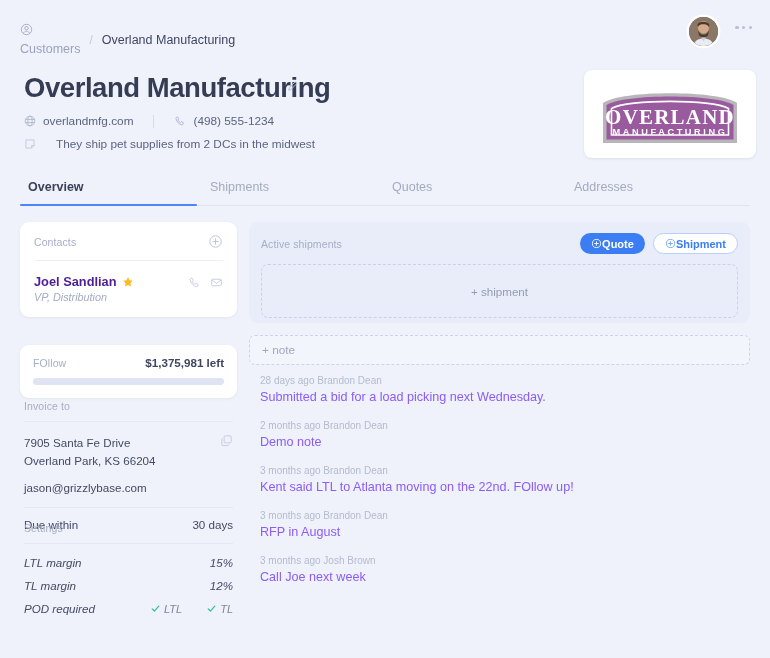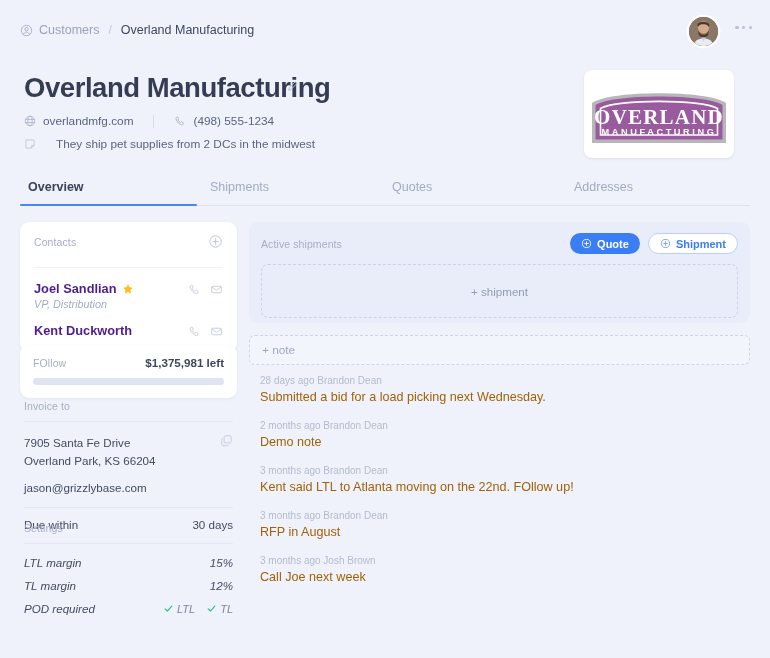--- a/index.html
+++ b/index.html
@@ -11,21 +11,21 @@
     overflow: hidden;
   }
   .page { position: relative; width: 770px; height: 658px; }
 
   
   .crumbs {
     position: absolute; left: 20px; top: 23px;
     display: flex; align-items: center; gap: 9px;
     font-size: 12.5px;
   }
-  .crumb-home { display: flex; align-items: center; gap: 6px; color: #9aa3bd; }
+  .crumb-home { display: flex; gap: 6px; color: #9aa3bd; flex-direction: column; }
   .crumb-sep { color: #c3cade; font-size: 12px; }
   .crumb-current { color: #3f4661; font-size: 12.5px; }
   .ico { display: inline-block; vertical-align: middle; line-height: 0; }
 
   
   .avatar {
     position: absolute; right: 52px; top: 17px;
     width: 29px; height: 29px; border-radius: 50%;
     box-shadow: 0 0 0 2.5px #fff, 0 1px 3px rgba(60,70,110,.18);
     overflow: hidden;
@@ -55,21 +55,21 @@
   .meta-div { width: 1px; height: 13px; background: #d6dced; margin: 0 20px; }
   .note-row {
     position: absolute; left: 24px; top: 137px;
     display: flex; align-items: center; gap: 20px;
     font-size: 11.8px; color: #5b6480;
   }
 
   
   .logo-card {
     position: absolute; left: 584px; top: 70px;
-    width: 150px; height: 88px;
+    width: 172px; height: 88px;
     background: #fff; border-radius: 8px;
     box-shadow: 0 1px 3px rgba(70,80,120,.10);
     display: flex; align-items: center; justify-content: center;
   }
 
   
   .tabs {
     position: absolute; left: 20px; top: 180px;
     width: 730px; height: 26px;
     display: flex;
@@ -96,21 +96,21 @@
     font-size: 10.5px; color: #a7aec6; letter-spacing: .1px;
   }
 
   
   .contacts {
     position: absolute; left: 20px; top: 222px;
     width: 217px; padding: 12px 14px 14px 14px;
   }
   .contacts-head {
     display: flex; align-items: center; justify-content: space-between;
-    padding-bottom: 18px; border-bottom: 1px solid #edf0f8;
+    padding-bottom: 11px; border-bottom: 1px solid #edf0f8;
   }
   .contact {
     display: flex; align-items: flex-start; justify-content: space-between;
     padding-top: 13px;
   }
   .contact-name { font-size: 12.8px; font-weight: 600; color: #4c1d95; display: flex; align-items: center; gap: 5px; }
   .contact-role { font-size: 10.8px; color: #a4abc3; font-style: italic; margin-top: 2px; }
   .contact-acts { display: flex; gap: 9px; padding-top: 2px; }
 
   .credit {
@@ -137,34 +137,34 @@
     display: flex; justify-content: space-between;
     font-size: 11.6px; color: #434a63;
   }
 
   .settings { position: absolute; left: 20px; top: 522px; width: 217px; }
   .settings .row-div { height: 1px; background: #e3e8f4; margin: 9px 4px 12px 4px; }
   .set-row {
     display: flex; justify-content: space-between; align-items: center;
     padding: 0 4px; font-size: 11.6px; color: #434a63; margin-bottom: 10px; font-style: italic;
   }
-  .checks { display: flex; gap: 11px; align-items: center; }
+  .checks { display: flex; gap: 24px; align-items: center; }
   .chk { display: flex; align-items: center; gap: 3px; font-size: 11px; color: #7d859e; }
 
   
   .shipments {
     position: absolute; left: 249px; top: 222px;
     width: 501px; height: 101px;
     background: #e9edf9; border-radius: 9px;
     padding: 11px 12px 12px 12px;
   }
   .ship-head { display: flex; align-items: center; justify-content: space-between; }
   .ship-btns { display: flex; gap: 8px; }
   .pill {
-    display: flex; align-items: center; gap: 5px;
+    display: flex; align-items: center; 
     height: 21px; padding: 0 11px; border-radius: 11px;
     font-size: 11px; font-weight: 700;
   }
   .pill-solid { background: #3b7ef3; color: #fff; }
   .pill-out { background: #fff; color: #3b7ef3; border: 1px solid #b9ceff; }
   .dropzone {
     margin-top: 10px; height: 54px;
     border: 1px dashed #c9d2e9; border-radius: 7px;
     display: flex; align-items: center; justify-content: center;
     font-size: 11.6px; color: #939bb6;
@@ -173,21 +173,21 @@
   .addnote {
     position: absolute; left: 249px; top: 335px;
     width: 501px; height: 30px;
     border: 1px dashed #ccd4e9; border-radius: 6px; background: #f2f5fc;
     display: flex; align-items: center; padding-left: 12px;
     font-size: 11.8px; color: #a0a8c1;
   }
   .notes { position: absolute; left: 260px; top: 375px; width: 490px; }
   .note-item { margin-bottom: 16px; }
   .note-meta { font-size: 10px; color: #b4bbd0; margin-bottom: 4px; }
-  .note-body { font-size: 12.6px; color: #a16207; }
+  .note-body { font-size: 12.6px; color: #8b5cf6; }
 </style>
 </head>
 <body>
 
 <div class="page">
 
   <div class="crumbs">
     <span class="crumb-home">
       <span class="ico">
         <svg width="13" height="13" viewBox="0 0 20 20" fill="none" stroke="#a3abc4" stroke-width="1.4">
@@ -305,40 +305,20 @@
         </span>
         <span class="ico">
           <svg width="13" height="13" viewBox="0 0 20 20" fill="none" stroke="#c4cade" stroke-width="1.4" stroke-linejoin="round">
             <rect x="2.6" y="5" width="14.8" height="10" rx="1.4"></rect>
               <path d="M2.6 6l7.4 5.2L17.4 6"></path>
           </svg>
         </span>
       </div>
     </div>
 
-    <div class="contact">
-      <div>
-        <div class="contact-name">
-          <span>Kent Duckworth</span>
-        </div>
-      </div>
-      <div class="contact-acts">
-        <span class="ico">
-          <svg width="13" height="13" viewBox="0 0 20 20" fill="none" stroke="#c4cade" stroke-width="1.4" stroke-linecap="round">
-            <path d="M6.3 3.6L8 6.4l-1.6 1.8c.9 2 2.4 3.5 4.4 4.4l1.8-1.6 2.8 1.7-.4 2.6c-.2.9-1 1.3-2 1.1C8.4 15.5 4.5 11.6 3.2 5.9c-.2-1 .2-1.8 1.1-2z"></path>
-          </svg>
-        </span>
-        <span class="ico">
-          <svg width="13" height="13" viewBox="0 0 20 20" fill="none" stroke="#c4cade" stroke-width="1.4" stroke-linejoin="round">
-            <rect x="2.6" y="5" width="14.8" height="10" rx="1.4"></rect>
-              <path d="M2.6 6l7.4 5.2L17.4 6"></path>
-          </svg>
-        </span>
-      </div>
-    </div>
   </div>
 
   <div class="card credit">
     <div class="credit-head">
       <span class="sect-label">FOllow</span>
       <span class="credit-val">$1,375,981 left</span>
     </div>
     <div class="credit-bar">
       <div class="credit-fill" id="credit-fill" style="width: 100%;"></div>
     </div>

